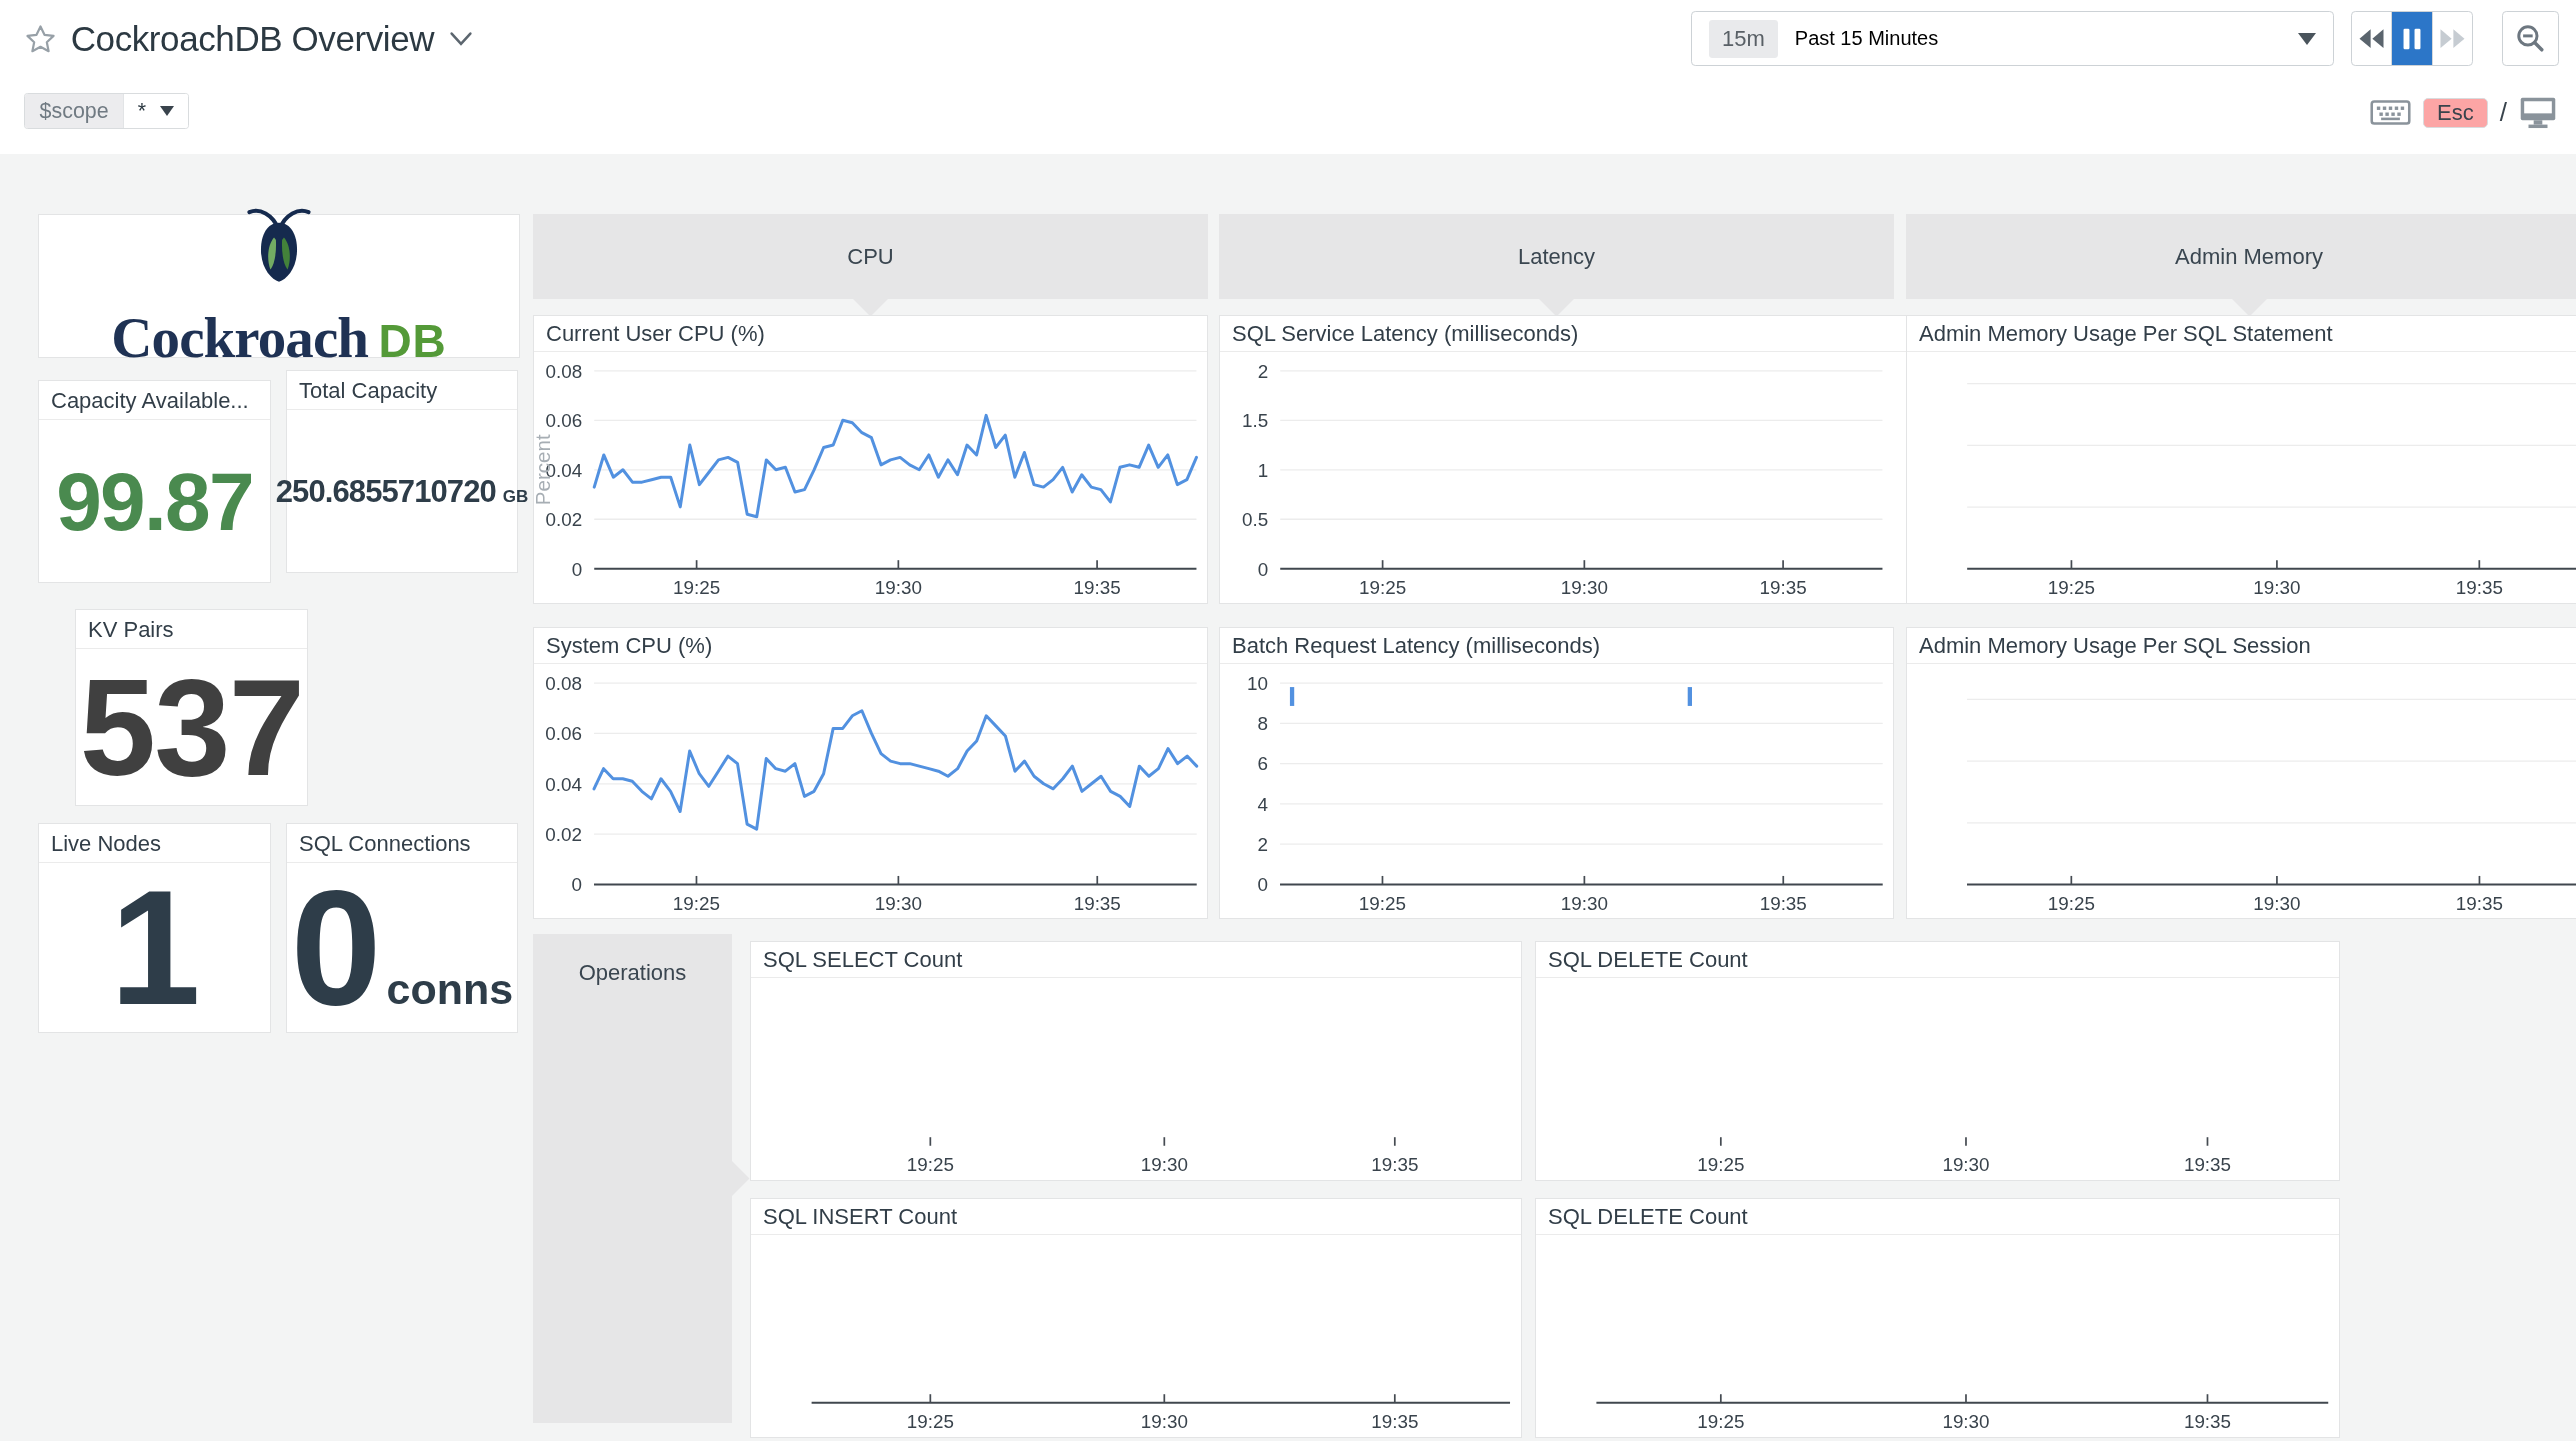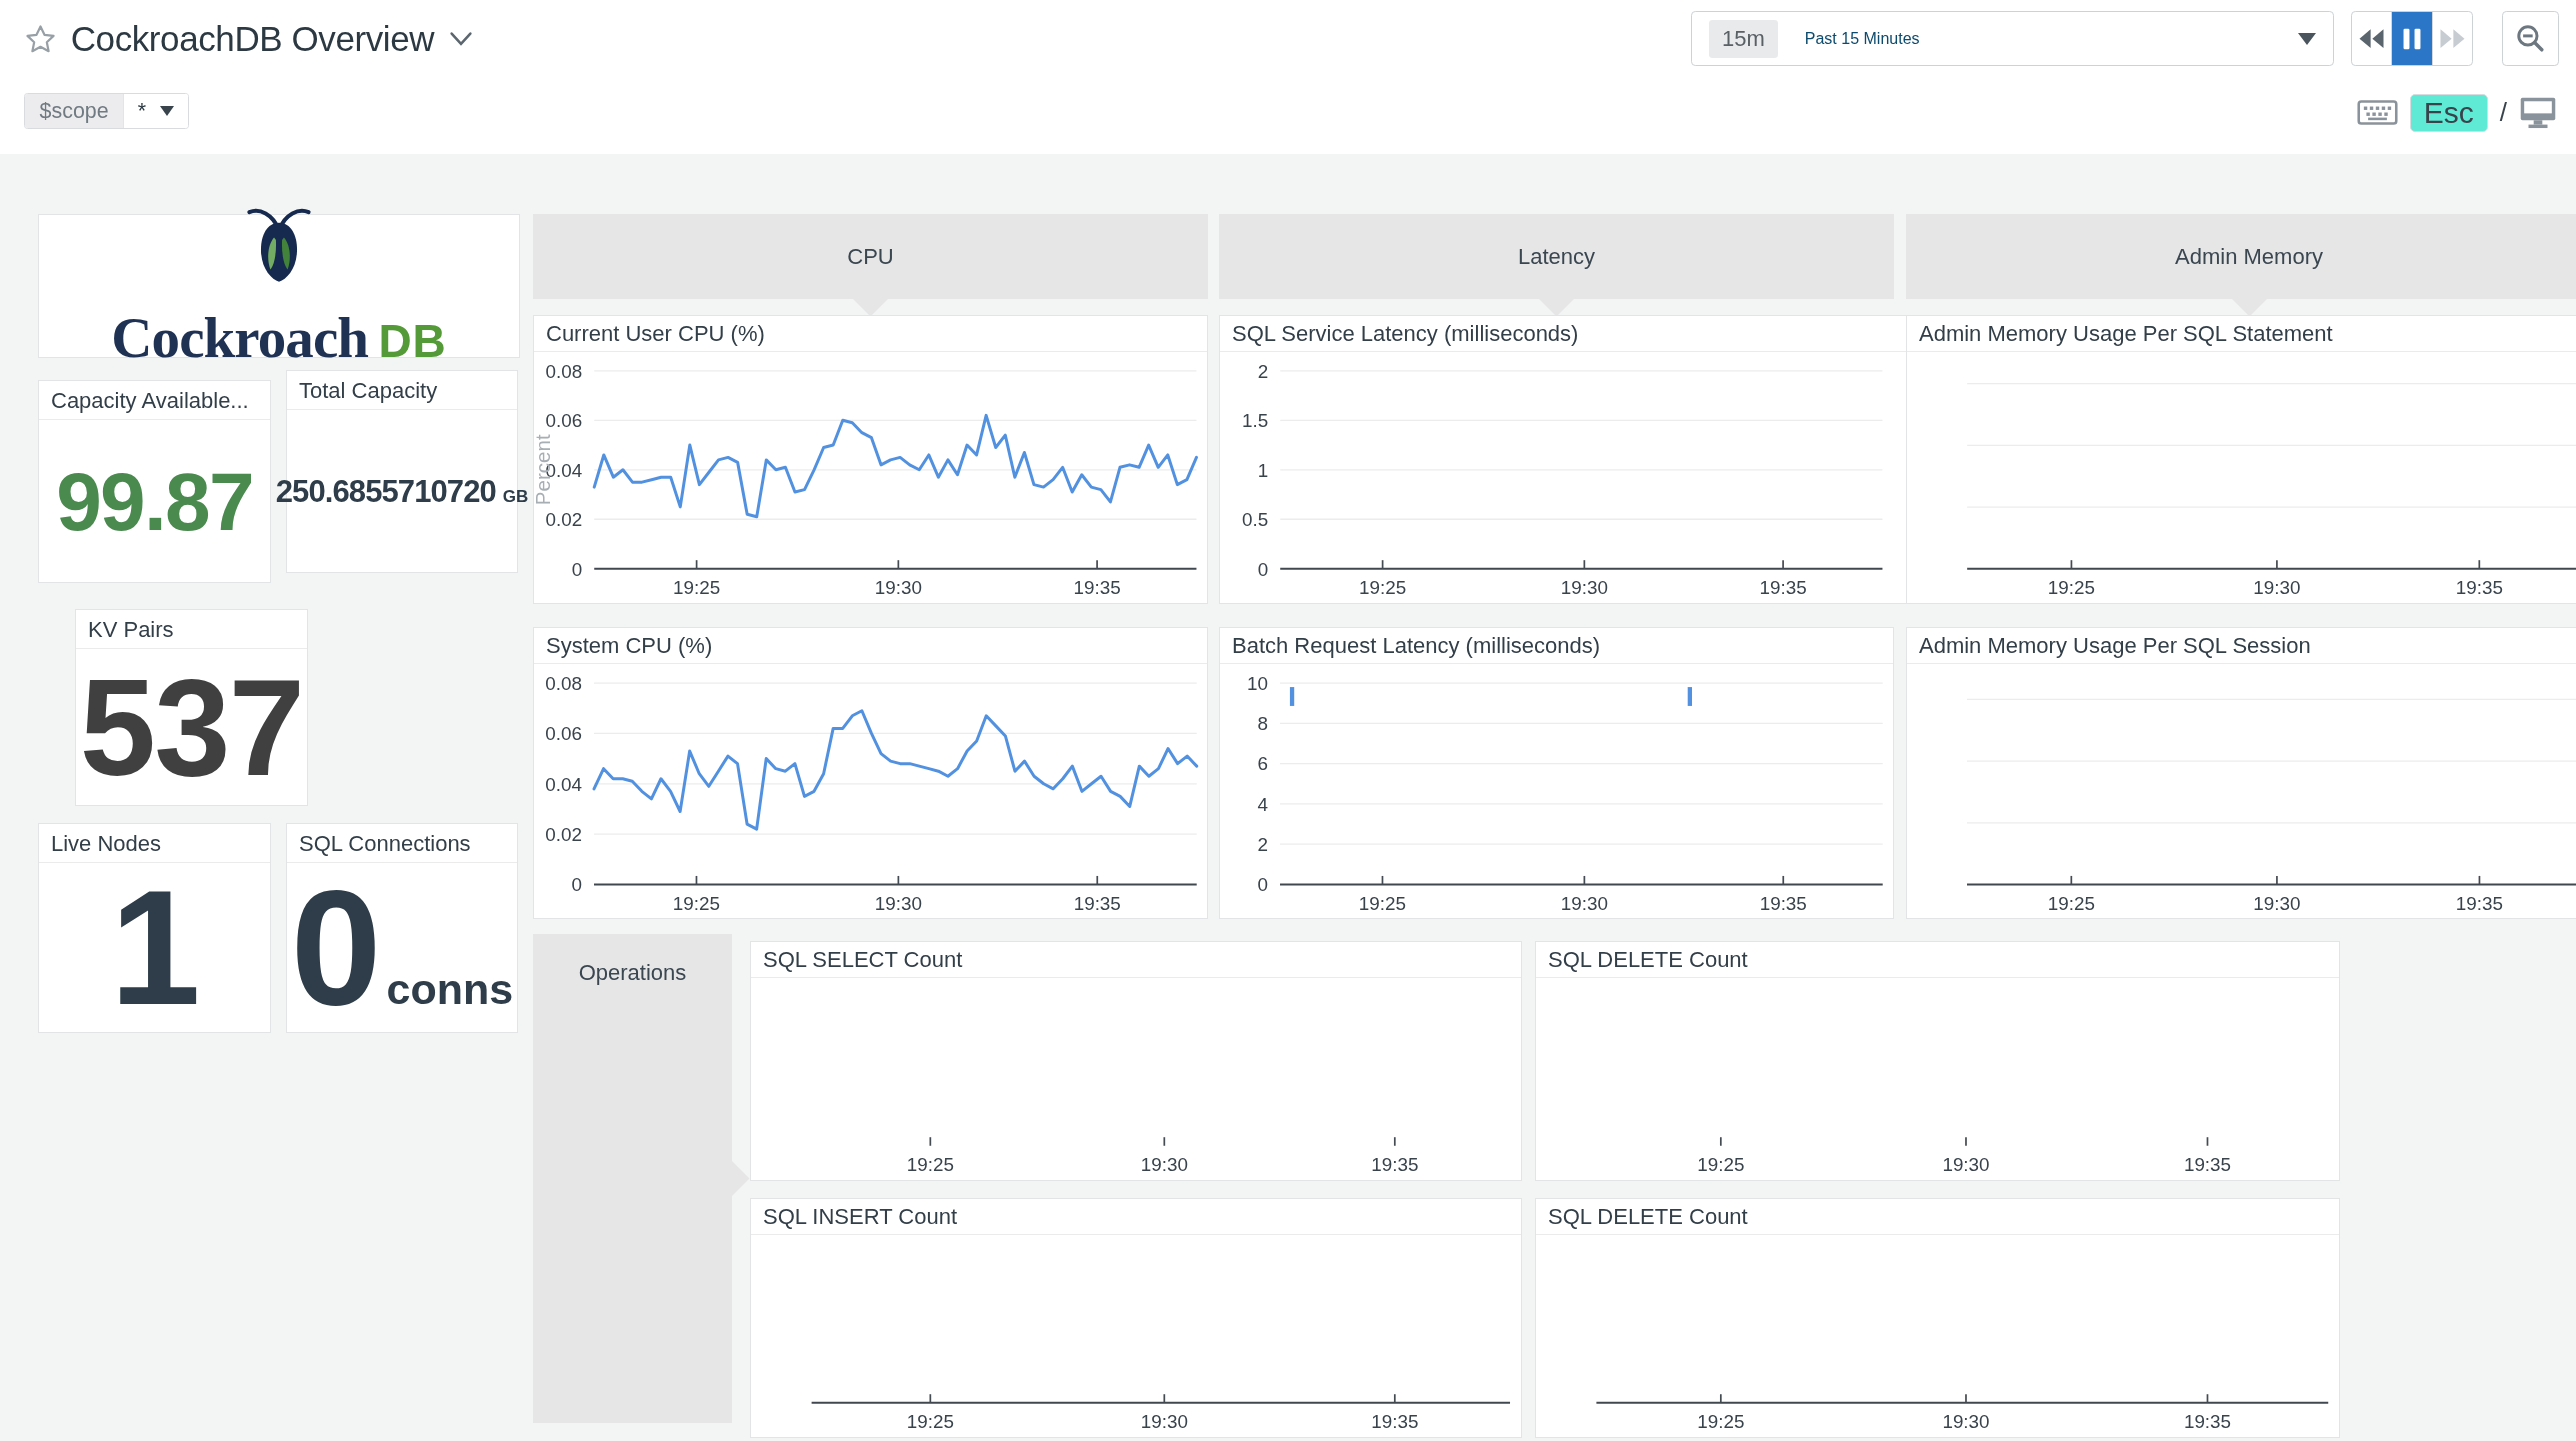--- a/index.html
+++ b/index.html
@@ -8,40 +8,40 @@
 
   
   .topbar { position:absolute; top:0; left:0; width:2576px; height:154px; background:#fff; }
   .title-row { position:absolute; top:15.4px; left:24px; display:flex; align-items:center; gap:13.7px; height:48px; }
   .page-title { font-size:35px; font-weight:500; color:#2c3942; letter-spacing:-0.4px; }
   .icon-btn { display:inline-flex; align-items:center; justify-content:center; cursor:pointer; }
 
   .timebar { position:absolute; top:11px; right:242px; width:643px; height:55px; background:#fff;
              border:0.9px solid #cdd2d6; border-radius:4.3px; display:flex; align-items:center; padding:0 17px; }
   .dur-badge { background:#e9eaec; border-radius:3.4px; padding:6px 13px; font-size:22px; color:#596066; }
-  .range-label { margin-left:27px; font-size:16px; color:#0c4a6e; }
+  .range-label { margin-left:17px; font-size:20px; color:#000000; }
   .sel-caret { margin-left:auto; width:0; height:0; border-left:9.4px solid transparent; border-right:9.4px solid transparent; border-top:12px solid #4a545c; }
 
   .playgroup { position:absolute; top:11px; right:103px; width:122px; height:55px; border:0.9px solid #cdd2d6;
                border-radius:4.3px; overflow:hidden; display:flex; background:#fff; }
   .playgroup .seg { flex:1; display:flex; align-items:center; justify-content:center; border-right:0.9px solid #d5d8db; }
   .playgroup .seg:last-child { border-right:none; }
   .seg.active { background:#2c76c8; }
 
   .zoomout-btn { position:absolute; top:11px; right:17px; width:57px; height:55px; border:0.9px solid #cdd2d6;
                  border-radius:4.3px; background:#fff; display:flex; align-items:center; justify-content:center; }
 
   .scope-row { position:absolute; top:93px; left:24px; display:flex; height:36px; border:0.9px solid #d9dcde;
                border-radius:3.4px; overflow:hidden; font-size:21.4px; }
   .scope-name { background:#ececee; color:#707a82; display:flex; align-items:center; padding:0 14.6px; }
   .scope-val { background:#fff; color:#2c3942; display:flex; align-items:center; gap:13.7px; padding:0 13.7px; border-left:0.9px solid #e2e4e6; }
   .scope-caret { width:0; height:0; border-left:7.7px solid transparent; border-right:7.7px solid transparent; border-top:10.3px solid #39434c; }
 
   .kbd-hints { position:absolute; top:93px; right:19px; display:flex; align-items:center; gap:12px; height:39px; }
-  .esc-key { border:0.9px solid #d9dcde; border-radius:5.1px; background:#5eead4; padding:1px 13px; font-size:30px; color:#39434c; }
+  .esc-key { border:0.9px solid #d9dcde; border-radius:5.1px; background:#fca5a5; padding:1px 13px; font-size:22px; color:#39434c; }
   .slash { font-size:26px; color:#39434c; }
 
   
   .canvas { position:absolute; top:154px; left:0; width:2576px; height:1287px; background:#f3f4f4; }
 
   .card { position:absolute; background:#fff; border:0.9px solid #e3e4e5;flex-direction:column; }
   .card-title { height:36px; line-height:36px; padding:0 12px; font-size:22px; color:#323e48;
                 border-bottom:0.9px solid #ebebeb; white-space:nowrap; overflow:hidden; }
   .stat .card-title { height:39px; line-height:39px; }
   .stat-body { position:absolute; top:40px; left:0; right:0; bottom:0; display:flex; align-items:center; justify-content:center; }

